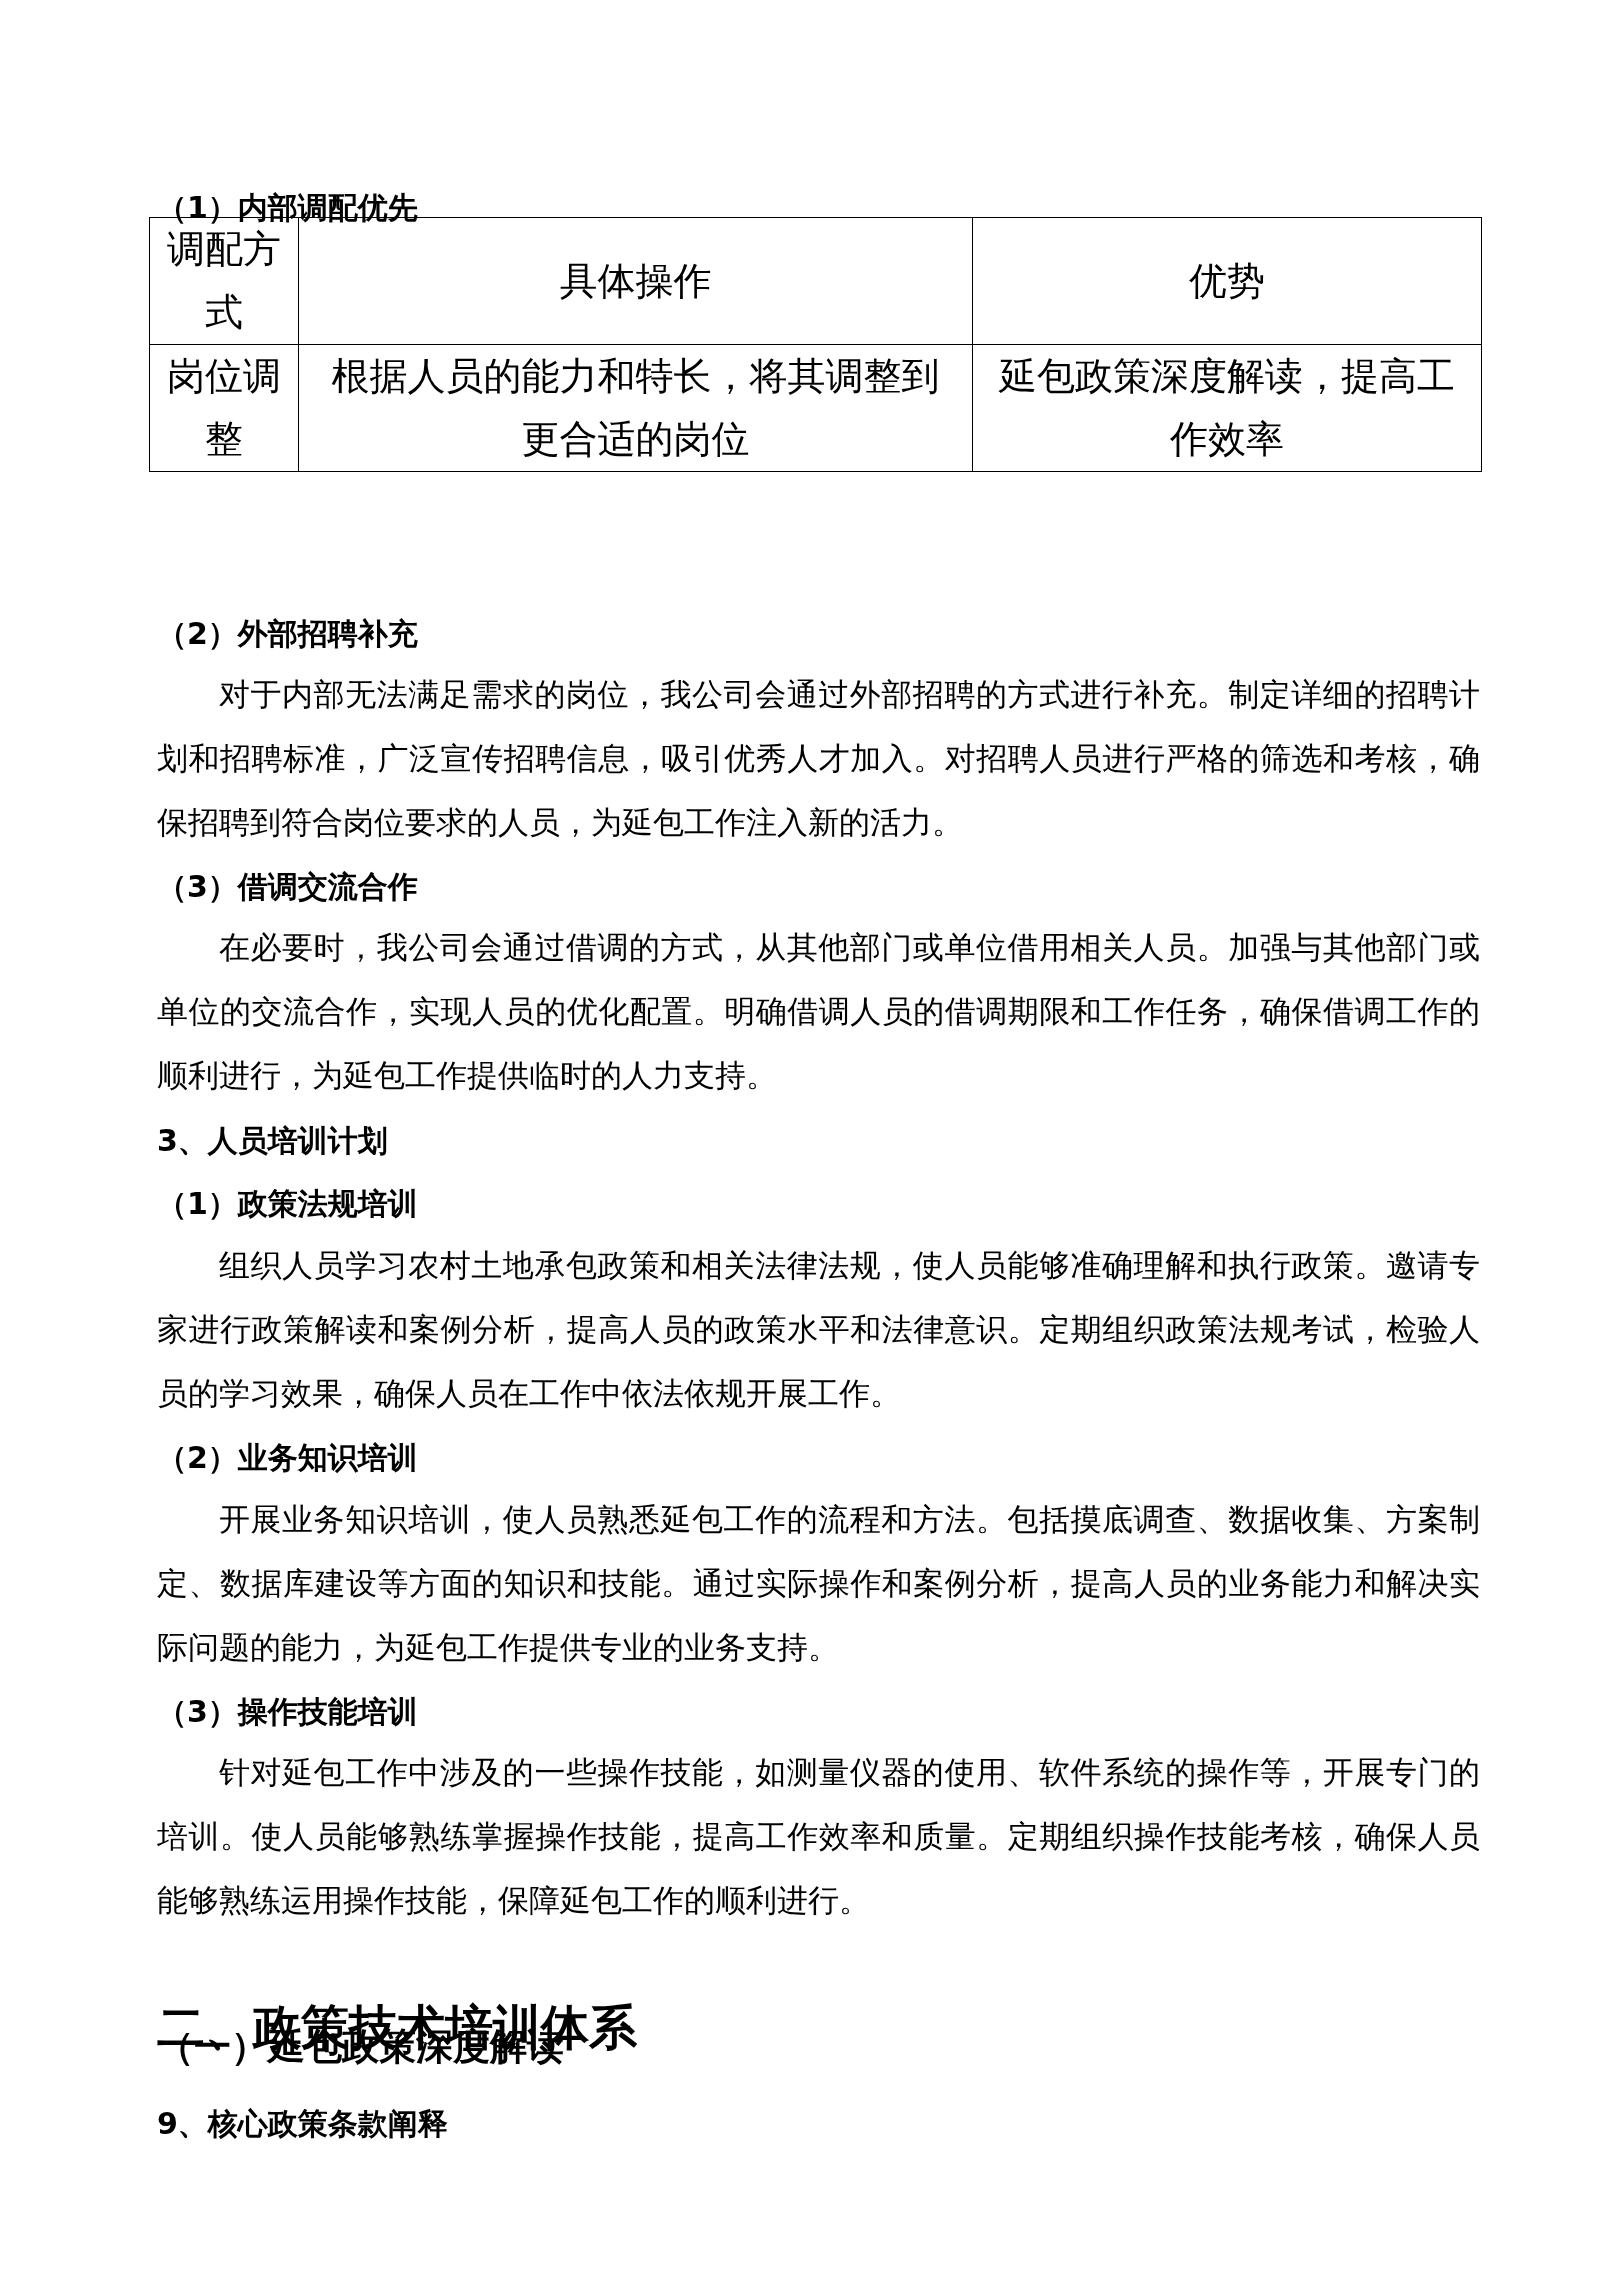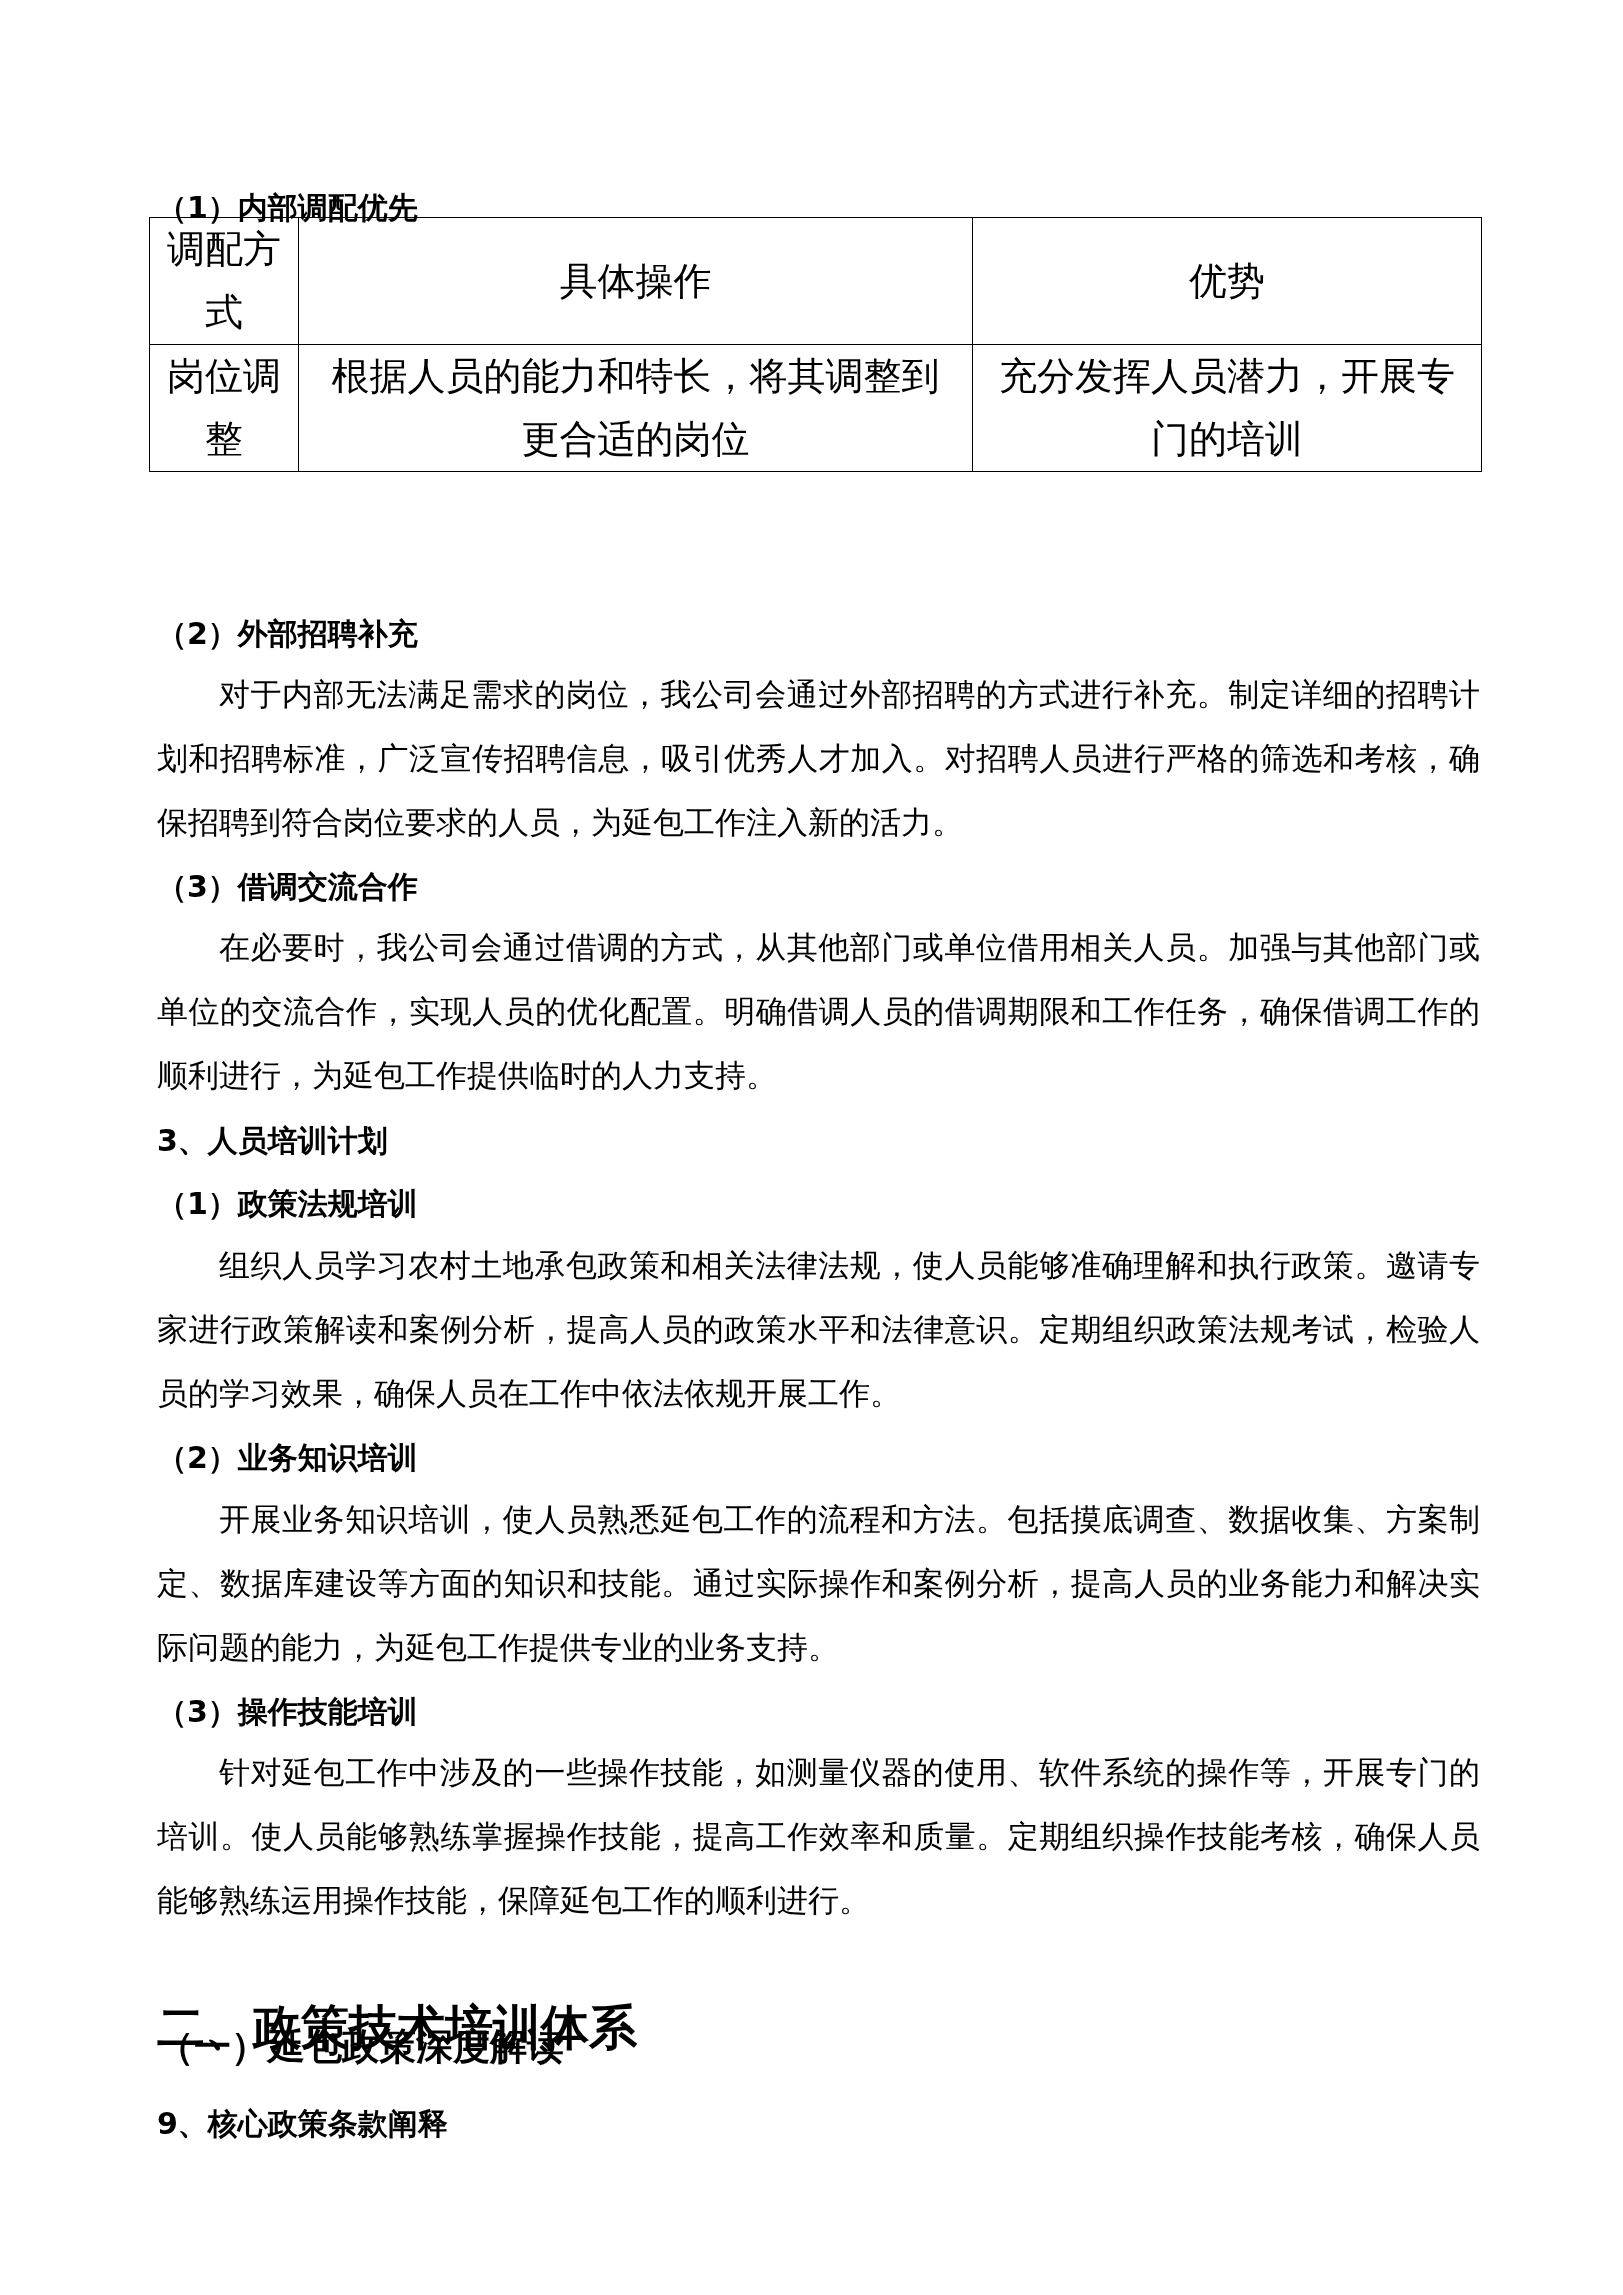--- a/index.html
+++ b/index.html
@@ -50,21 +50,21 @@
   </colgroup>
   <tbody>
       <tr>
     <td class="c0">调配方式</td>
     <td>具体操作</td>
     <td>优势</td>
   </tr>
   <tr>
     <td class="c0">岗位调整</td>
     <td>根据人员的能力和特长，将其调整到更合适的岗位</td>
-    <td>充分发挥人员潜力，开展专门的培训</td>
+    <td>延包政策深度解读，提高工作效率</td>
   </tr>
 </tbody>
   </table>
 
 <div class="abs h-sub" style="top:614px;">（2）外部招聘补充</div>
 <div class="abs para" style="top:662px;">对于内部无法满足需求的岗位，我公司会通过外部招聘的方式进行补充。制定详细的招聘计划和招聘标准，广泛宣传招聘信息，吸引优秀人才加入。对招聘人员进行严格的筛选和考核，确保招聘到符合岗位要求的人员，为延包工作注入新的活力。</div>
 
 <div class="abs h-sub" style="top:867px;">（3）借调交流合作</div>
 <div class="abs para" style="top:915px;">在必要时，我公司会通过借调的方式，从其他部门或单位借用相关人员。加强与其他部门或单位的交流合作，实现人员的优化配置。明确借调人员的借调期限和工作任务，确保借调工作的顺利进行，为延包工作提供临时的人力支持。</div>
 

